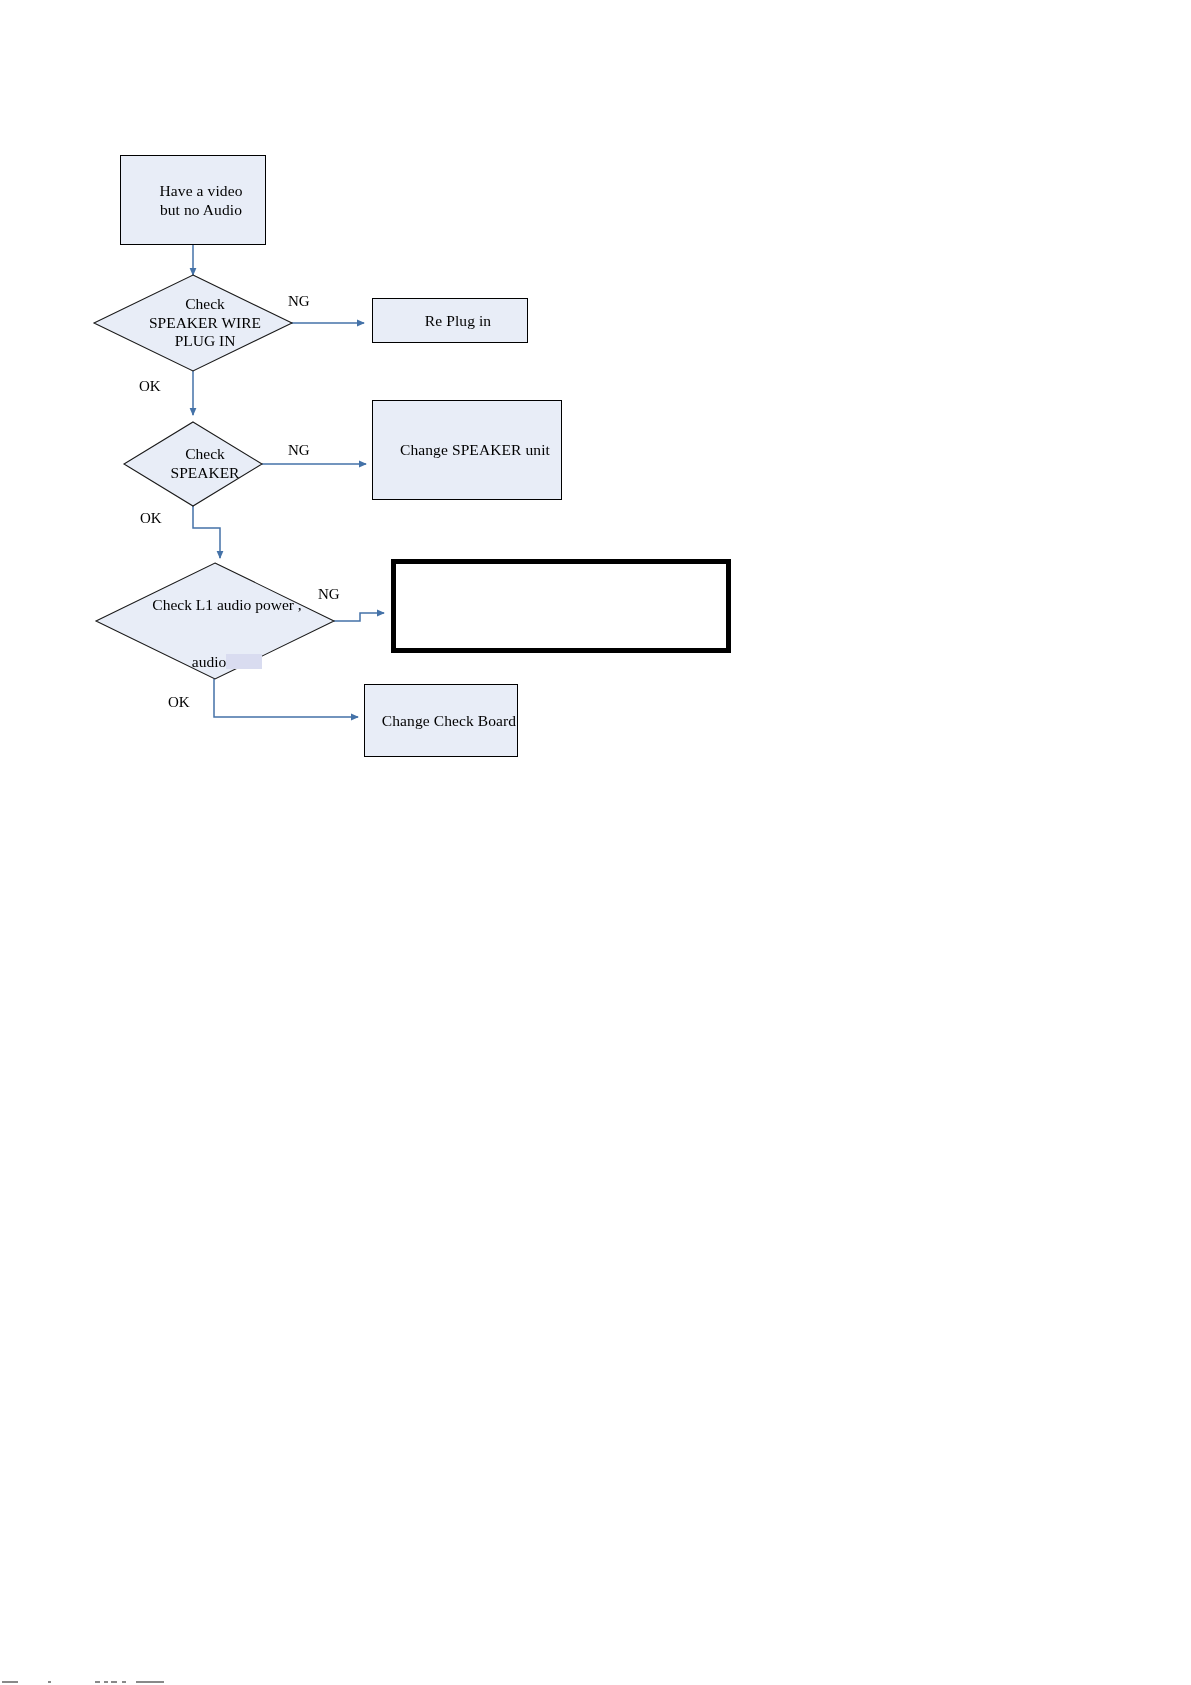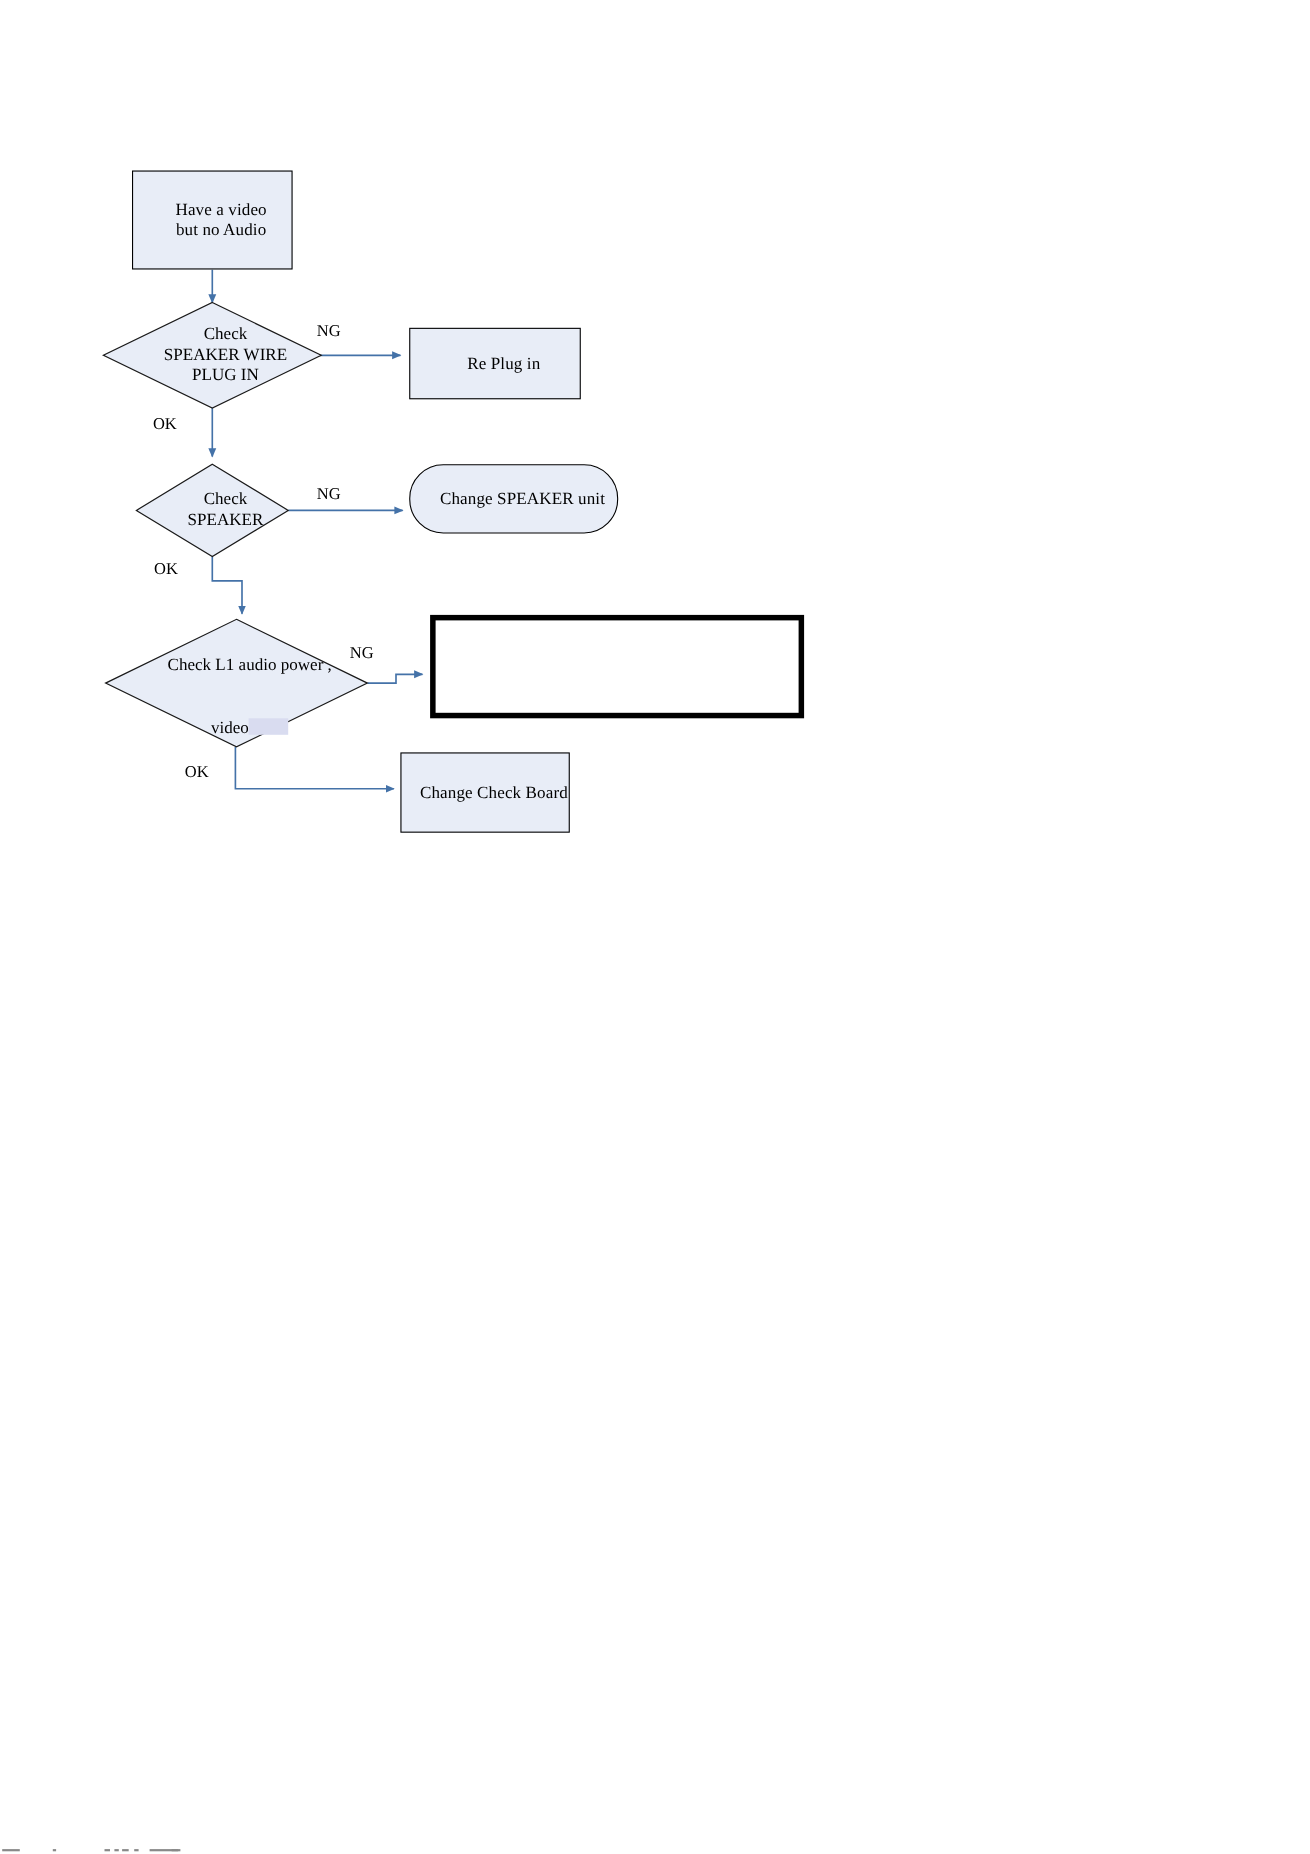--- a/index.html
+++ b/index.html
@@ -166,45 +166,45 @@
     </svg>
     <div class="diamond-label">Check
 SPEAKER WIRE
 PLUG IN</div>
   </div>
 
   <div class="edge-label" style="left:288px; top:294px;">NG</div>
 
   <div class="edge-label" style="left:139px; top:379px;">OK</div>
 
-  <div class="node-box" style="left:372px; top:298px; width:156px; height:65px;">Re Plug in</div>
+  <div class="node-box" style="left:372px; top:298px; width:156px; height:45px;">Re Plug in</div>
 
   <div class="diamond-wrap" style="left:124px; top:422px; width:138px; height:84px;">
     <svg width="138" height="84" viewBox="0 0 138 84" xmlns="http://www.w3.org/2000/svg">
       <polygon points="69,0 138,42 69,84 0,42" fill="#e8edf7" stroke="#1a1a1a" stroke-width="1.1"></polygon>
     </svg>
     <div class="diamond-label">Check
 SPEAKER</div>
   </div>
 
   <div class="edge-label" style="left:288px; top:443px;">NG</div>
 
   <div class="edge-label" style="left:140px; top:511px;">OK</div>
 
-  <div class="node-box" style="left:372px; top:422px; width:190px; height:63px;border-radius:31px;">Change SPEAKER unit</div>
+  <div class="node-box" style="left:372px; top:400px; width:190px; height:100px;">Change SPEAKER unit</div>
 
   <div class="diamond-wrap" style="left:96px; top:563px; width:238px; height:116px;">
     <svg width="238" height="116" viewBox="0 0 238 116" xmlns="http://www.w3.org/2000/svg">
       <polygon points="119,0 238,58 119,116 0,58" fill="#e8edf7" stroke="#1a1a1a" stroke-width="1.1"></polygon>
     </svg>
     <div class="diamond-label lower">
       <div>
         <div>Check L1 audio power ,</div>
         <div>
-          <span>video</span><span class="blank-field"></span>
+          <span>audio</span><span class="blank-field"></span>
         </div>
       </div>
     </div>
   </div>
 
   <div class="edge-label" style="left:318px; top:587px;">NG</div>
 
   <div class="edge-label" style="left:168px; top:695px;">OK</div>
 
   <div class="node-box thick-empty" style="left:391px; top:559px; width:340px; height:94px;"></div>

